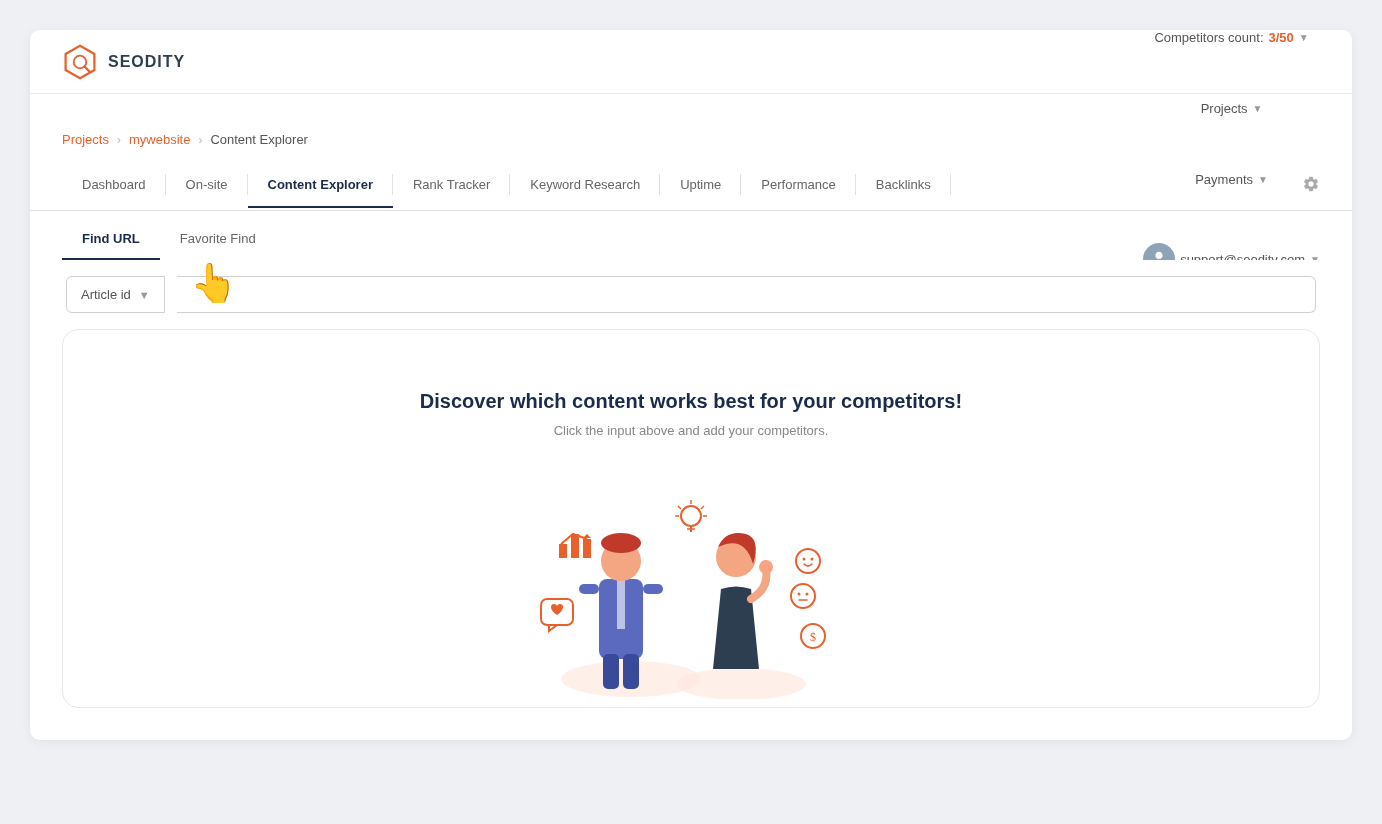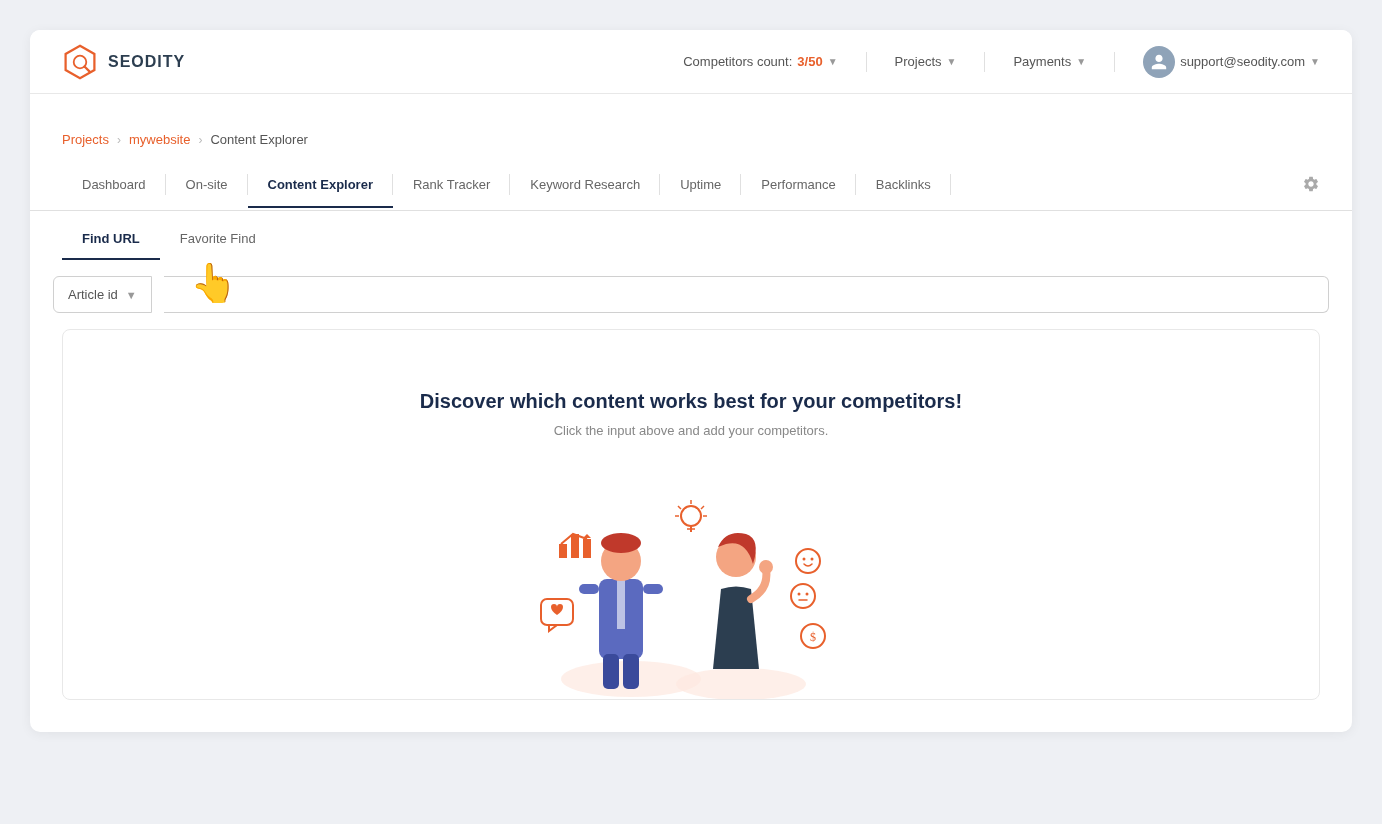--- a/index.html
+++ b/index.html
@@ -35,20 +35,21 @@
       font-size: 16px;
       color: #2c3e50;
       letter-spacing: 1px;
     }
     .topbar-right {
       display: flex;
       align-items: center;
       gap: 28px;
       font-size: 13px;
       color: #555;
+      flex-direction: column;
     }
     .topbar-item {
       display: flex;
       align-items: center;
       gap: 5px;
       cursor: pointer;
     }
     .topbar-item .chevron {
       font-size: 10px;
       color: #999;
@@ -146,21 +147,21 @@
     .sub-tab.active {
       color: #1a2b4b;
       font-weight: 600;
       border-bottom: 2px solid #1a2b4b;
     }
 
     
     .filter-row {
       display: flex;
       align-items: center;
-      padding: 16px 23px;
+      padding: 16px 36px;
       gap: 12px;
       background: #fff;
     }
     .dropdown-selector {
       display: flex;
       align-items: center;
       gap: 8px;
       border: 1px solid #d0d0d0;
       border-radius: 6px 0 0 6px;
       padding: 10px 14px;
@@ -183,23 +184,23 @@
       font-size: 13px;
       color: #555;
       outline: none;
       background: #fff;
     }
 
     
     .empty-state {
       background: #fff;
       border: 1px solid #e8e8e8;
-      border-radius: 8px;
+      border-radius: 16px;
       margin: 0 32px 32px;
-      padding: 60px 20px 0;
+      padding: 60px 20px 8px;
       text-align: center;
       min-height: 320px;
       overflow: hidden;
     }
     .empty-state-title {
       font-size: 20px;
       font-weight: 700;
       color: #1a2b4b;
       margin-bottom: 10px;
     }

